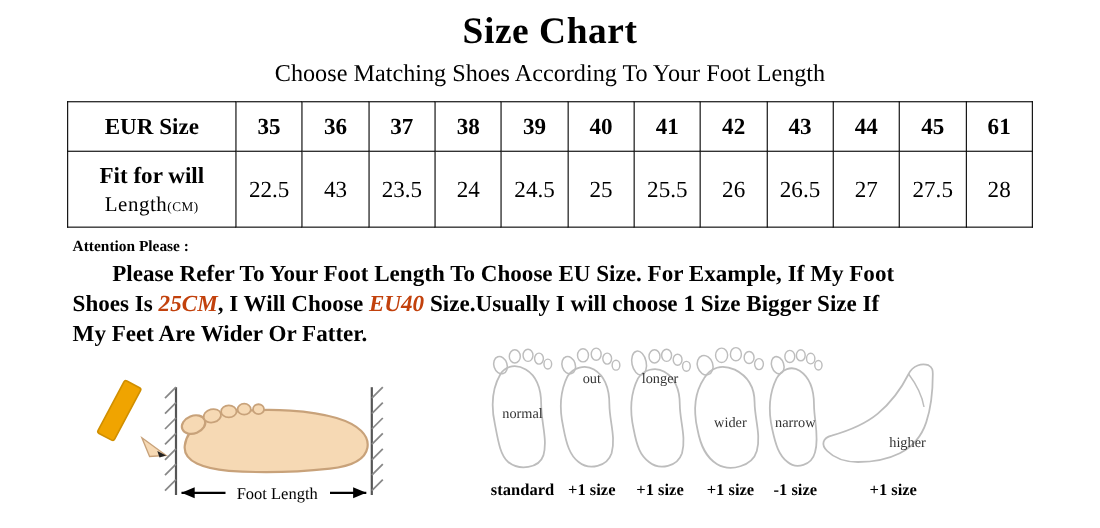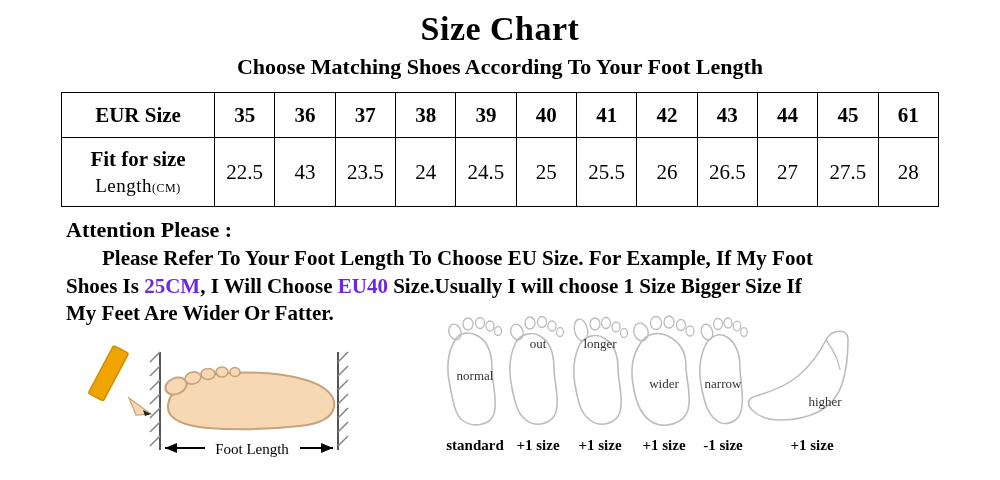--- a/index.html
+++ b/index.html
@@ -23,21 +23,21 @@
   .title {
     text-align: center;
     font-size: 34px;
     font-weight: bold;
     margin-top: 10px;
     letter-spacing: 0.5px;
   }
   .subtitle {
     text-align: center;
     font-size: 22px;
-    font-weight: bold;
+    font-weight: normal;
     margin-top: 6px;
   }
   table.size-table {
     border-collapse: collapse;
     margin: 12px auto 0 auto;
     width: 878px;
     table-layout: fixed;
   }
   table.size-table td {
     border: 1px solid #000000;
@@ -62,37 +62,38 @@
   }
   td.label-cell .l2 {
     font-weight: normal;
     font-size: 19px;
     letter-spacing: 0.5px;
   }
   td.label-cell .cm {
     font-size: 12px;
   }
   .attention {
-    font-size: 22px;
+    font-size: 14px;
     font-weight: bold;
     margin: 10px 0 0 66px;
   }
   .para {
     font-size: 21px;
     font-weight: bold;
     margin: 2px 0 0 66px;
     width: 860px;
     line-height: 1.32;
   }
   .para .indent {
     display: inline-block;
     width: 36px;
   }
   .hl {
-    color: #6d28d9;
+    color: #c2410c;
+    font-style: italic;
   }
   .figures {
     position: absolute;
     left: 0;
     top: 300px;
     width: 1000px;
     height: 180px;
   }
   .fig-label {
     font-family: "Liberation Serif", serif;
@@ -119,21 +120,21 @@
         <td>40</td>
         <td>41</td>
         <td>42</td>
         <td>43</td>
         <td>44</td>
         <td>45</td>
         <td>61</td>
       </tr>
       <tr class="row-fit">
         <td class="label-cell">
-          <span class="l1">Fit for size</span><br>
+          <span class="l1">Fit for will</span><br>
           <span class="l2"><span>Length</span><span class="cm">(CM)</span></span>
         </td>
         <td>22.5</td>
         <td>43</td>
         <td>23.5</td>
         <td>24</td>
         <td>24.5</td>
         <td>25</td>
         <td>25.5</td>
         <td>26</td>

